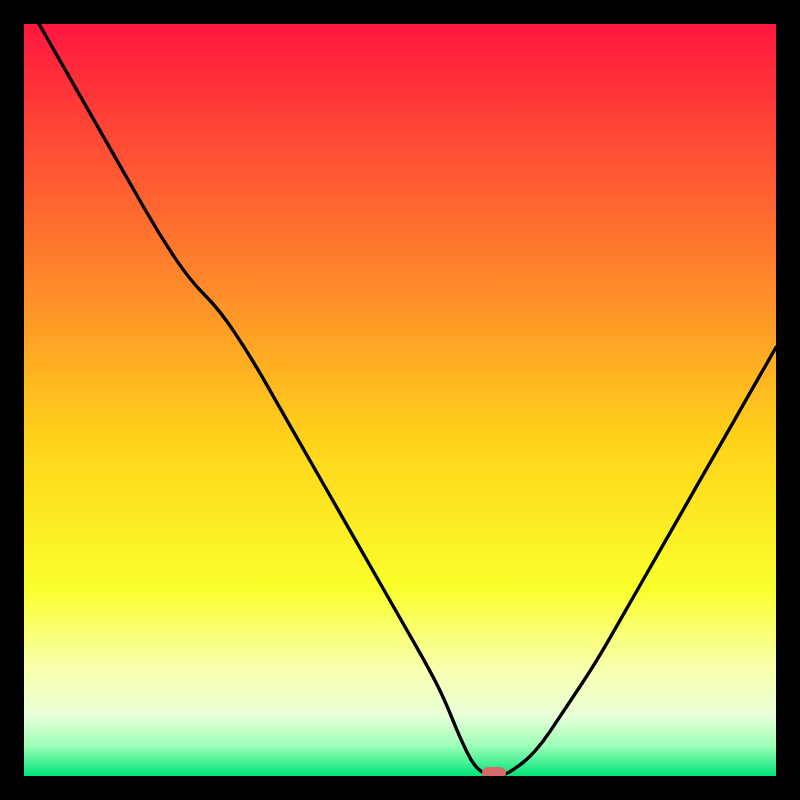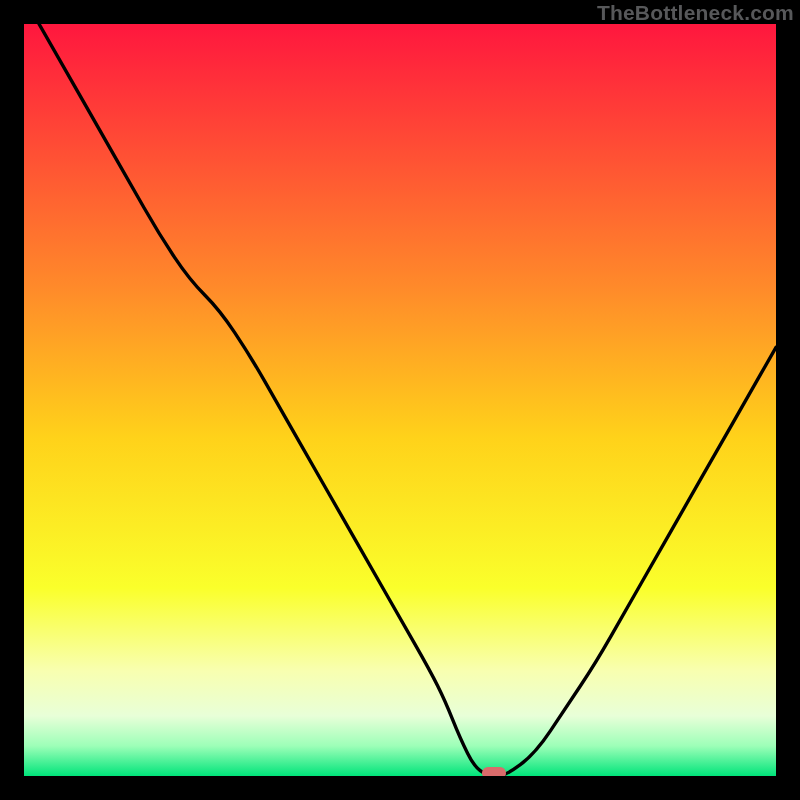--- a/index.html
+++ b/index.html
@@ -30,21 +30,20 @@
     font-size: 21px;
     font-weight: 600;
     color: #57585a;
     letter-spacing: 0.2px;
   }
 </style>
 </head>
 <body>
 <div class="wrap">
 
-<div class="watermark">TheBottleneck.com</div>
 
 <svg class="plot" viewBox="0 0 100 100" preserveAspectRatio="none">
   <defs>
     <linearGradient id="bg" x1="0" y1="0" x2="0" y2="1">
           <stop offset="0%" stop-color="#ff173e"></stop>
           <stop offset="35%" stop-color="#ff8a2a"></stop>
           <stop offset="55%" stop-color="#ffd21a"></stop>
           <stop offset="75%" stop-color="#faff2b"></stop>
           <stop offset="86%" stop-color="#f8ffb0"></stop>
           <stop offset="92%" stop-color="#e8ffd8"></stop>

